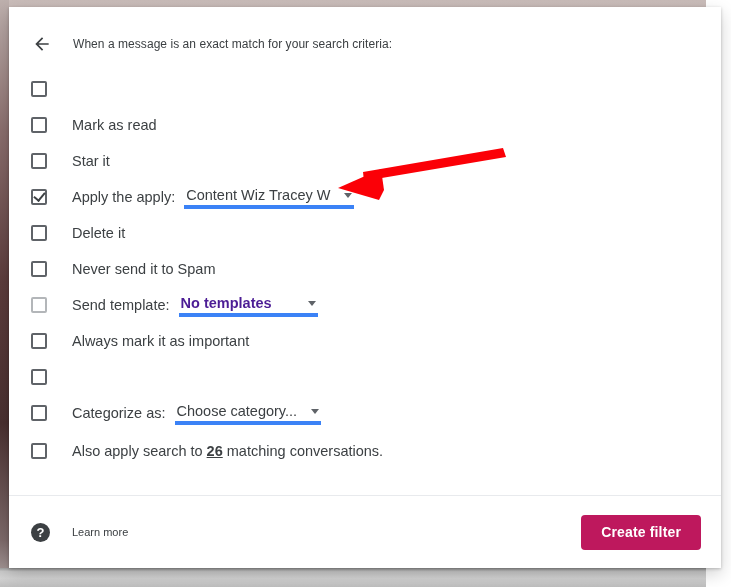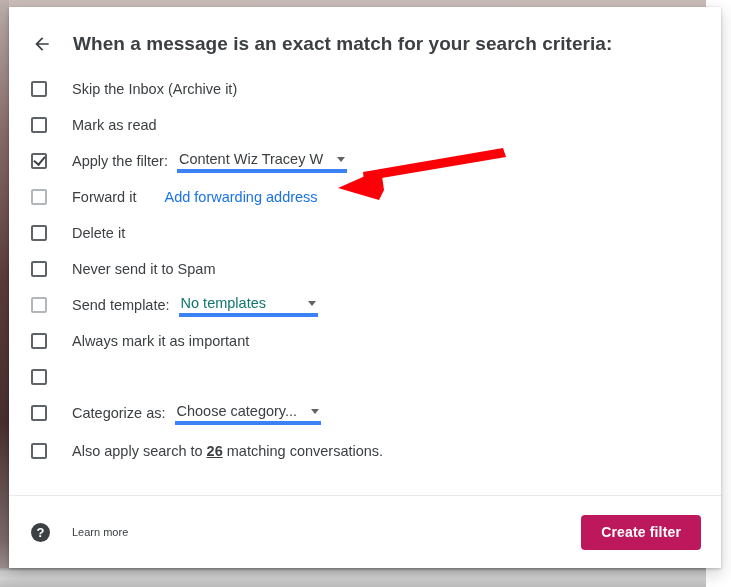--- a/index.html
+++ b/index.html
@@ -89,25 +89,24 @@
   .back-icon {
     width: 26px;
     height: 26px;
     display: flex;
     align-items: center;
     justify-content: center;
     cursor: pointer;
     flex: 0 0 auto;
   }
   .header-title {
-    font-size: 19px;
+    font-size: 12px;
     color: #3c4043;
     margin-left: 18px;
     letter-spacing: 0.05px;
-    font-weight: bold;
   }
 
   
   .options {
     margin-top: 10px;
   }
   .opt-row {
     display: flex;
     align-items: center;
     height: 36px;
@@ -164,21 +163,22 @@
     cursor: pointer;
     position: relative;
     top: 1px;
   }
   .dd .dd-text {
     font-size: 14.5px;
     color: #3c4043;
     white-space: nowrap;
   }
   .dd .dd-text.muted {
-    color: #0f766e;
+    color: #4c1d95;
+    font-weight: bold;
   }
   .dd .caret {
     margin-left: 14px;
     width: 0;
     height: 0;
     border-left: 4.5px solid transparent;
     border-right: 4.5px solid transparent;
     border-top: 5px solid #5f6368;
     flex: 0 0 auto;
   }
@@ -284,43 +284,41 @@
             <path d="M20 11H7.8l5.6-5.6L12 4l-8 8 8 8 1.4-1.4L7.8 13H20z" fill="#3c4043"></path>
           </svg>
         </div>
         <div class="header-title">When a message is an exact match for your search criteria:</div>
       </div>
 
       <div class="options">
 
         <div class="opt-row">
           <div class="cb"></div>
-          <div class="opt-label">Skip the Inbox (Archive it)</div>
         </div>
 
         <div class="opt-row">
           <div class="cb"></div>
           <div class="opt-label">Mark as read</div>
         </div>
 
+        <div class="opt-row">
+          <div class="cb"></div>
+          <div class="opt-label">Star it</div>
+        </div>
 
         <div class="opt-row">
           <div class="cb checked"></div>
-          <div class="opt-label">Apply the filter:</div>
+          <div class="opt-label">Apply the apply:</div>
           <div class="dd label-dd">
             <span class="dd-text">Content Wiz Tracey W</span>
             <span class="caret"></span>
           </div>
         </div>
 
-        <div class="opt-row">
-          <div class="cb dim"></div>
-          <div class="opt-label dim">Forward it</div>
-          <div class="link">Add forwarding address</div>
-        </div>
 
         <div class="opt-row">
           <div class="cb"></div>
           <div class="opt-label">Delete it</div>
         </div>
 
         <div class="opt-row">
           <div class="cb"></div>
           <div class="opt-label">Never send it to Spam</div>
         </div>

